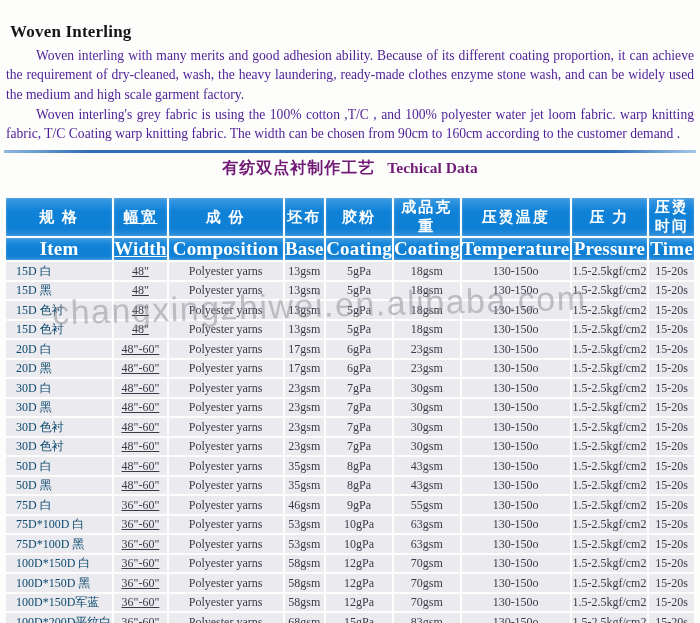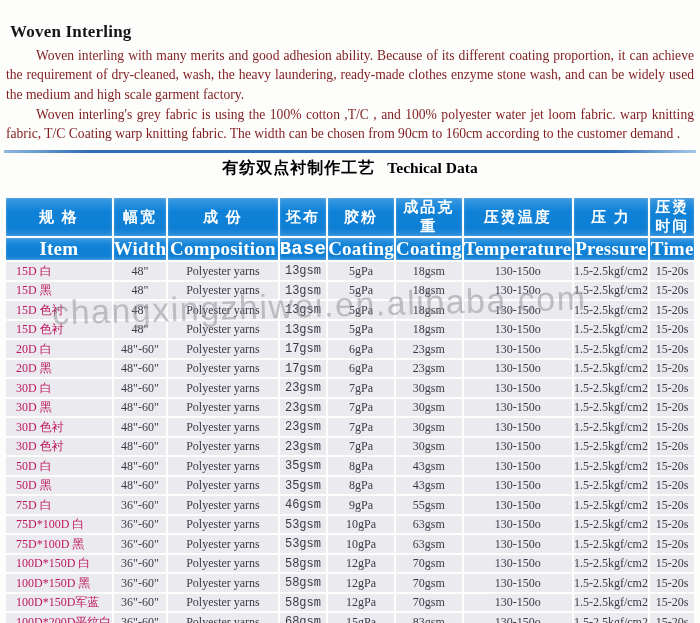--- a/index.html
+++ b/index.html
@@ -12,51 +12,51 @@
     overflow:hidden;
   }
   .doc{padding:20px 4px 0 4px;}
   .doc-title{
     font-size:17px;font-weight:bold;color:#15151a;
     margin:2px 0 4px 6px;letter-spacing:.2px;
   }
   .para{
     font-size:13.6px;line-height:1.42;
     text-align:justify;margin:0 2px 1px 2px;
-    text-indent:2.2em;color:#7f1d1d;
+    text-indent:2.2em;color:#4c1d95;
   }
   .blue-rule{
     height:3px;margin:7px 0 0 0;border:none;
     background:linear-gradient(90deg,#90b8de 0%,#2f6fba 12%,#2f6fba 88%,#a5c8e8 100%);
   }
   .table-title{
     text-align:center;margin:5px 0 3px 0;
-    font-weight:bold;color:#000000;
+    font-weight:bold;color:#701a75;
   }
   .table-title .zh{font-size:16px;letter-spacing:1px;}
   .table-title .en{font-size:15.5px;font-family:"Liberation Serif",serif;margin-left:12px;}
   table.spec{
     border-collapse:separate;border-spacing:2px;
     margin:17px auto;table-layout:fixed;
   }
   .spec th{
     background:linear-gradient(180deg,#3c99e0 0%,#0f82d8 35%,#0e7fd4 80%,#2e8edb 100%);
     color:#ffffff;font-weight:bold;padding:0;
     box-shadow:inset 0 0 3px rgba(255,255,255,.25);
   }
   .spec tr.zh-row th{height:24px;font-size:15px;letter-spacing:2px;}
   .spec tr.en-row th{height:19px;font-size:19px;letter-spacing:.2px;}
   .spec td{
     background:#eaeaef;height:17.5px;padding:0;
     font-size:12px;color:#3a3a44;text-align:center;
     white-space:nowrap;overflow:hidden;
   }
-  .spec td.item-cell{text-align:left;padding-left:10px;color:#be185d;}
-  .c0{width:100px;}.c1{width:20px;}.c2{width:150px;}
-  .c3{width:43px;font-family:Liberation Mono, monospace;}.c4{width:62px;}.c5{width:64px;}
+  .spec td.item-cell{text-align:left;padding-left:10px;color:#0c4a6e;}
+  .c0{width:100px;}.c1{width:20px;text-decoration:underline;}.c2{width:150px;}
+  .c3{width:43px;}.c4{width:62px;}.c5{width:64px;}
   .c6{width:70px;}.c7{width:84px;}.c8{width:53px;}
   .watermark{
     position:absolute;left:52px;top:286px;
     font-family:"Liberation Sans","DejaVu Sans",sans-serif;
     font-size:34px;color:rgba(135,135,142,.48);
     letter-spacing:1.5px;white-space:nowrap;
     transform:rotate(-1.6deg);
     pointer-events:none;
   }
 </style>

